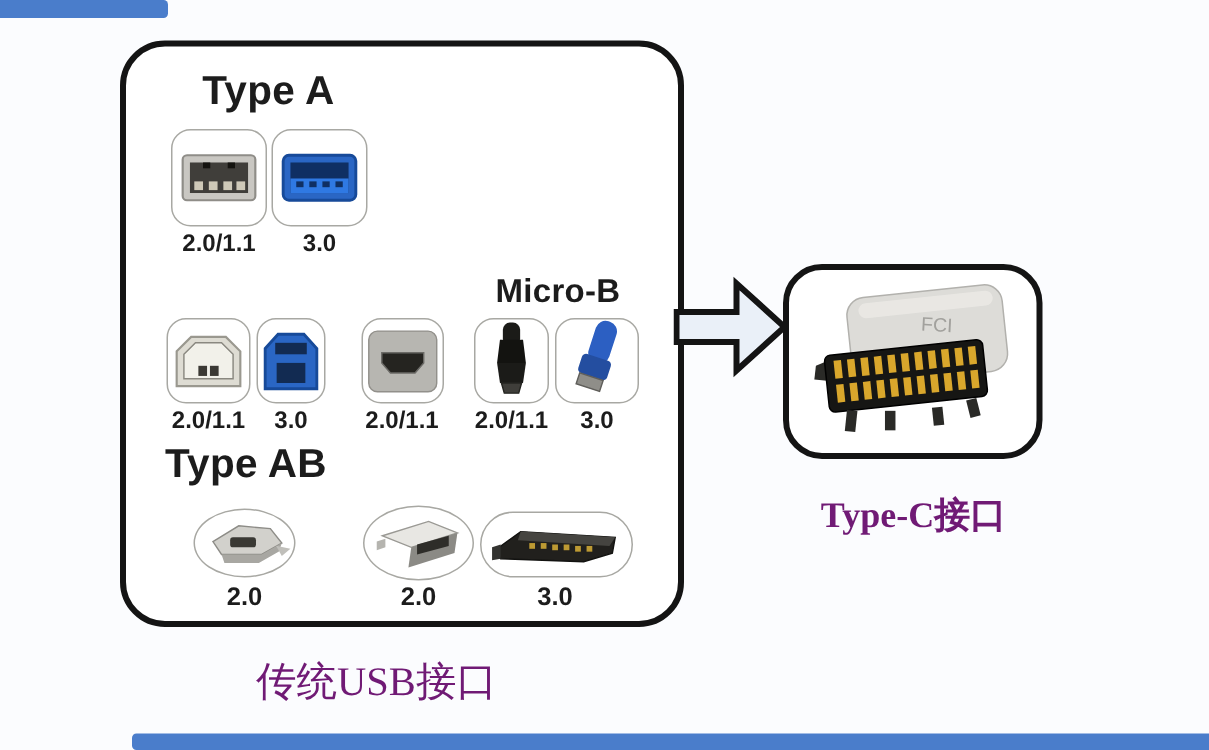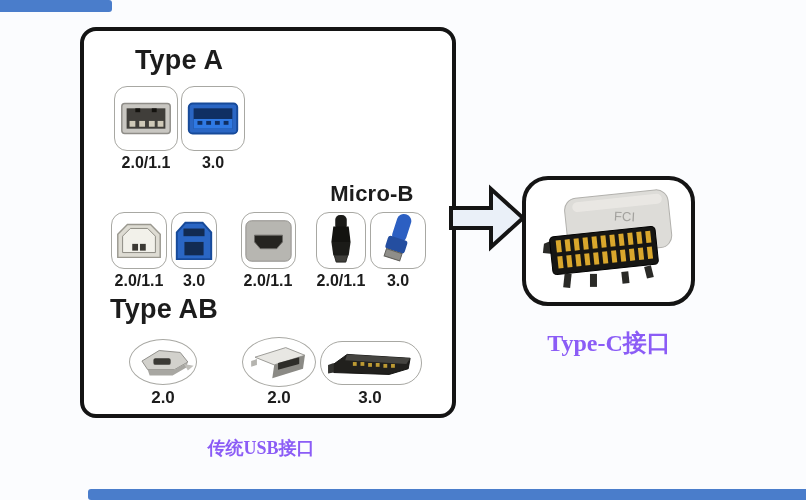--- a/index.html
+++ b/index.html
@@ -1,36 +1,36 @@
 <!DOCTYPE html>
 <html><head>
 <meta charset="utf-8">
 <style>
   html,body{margin:0;padding:0;background:#fbfcfe;}
   #stage{position:relative;width:806px;height:500px;background:#fbfcfe;overflow:hidden;
          font-family:"Liberation Sans","DejaVu Sans",sans-serif;color:#1c1c1c;}
   .abs{position:absolute;}
   .accent{background:#4a7dcb;}
   #trad-box{position:absolute;left:80px;top:27px;width:376px;height:391px;
-            border:4px solid #141414;border-radius:16px;background:#ffffff;box-sizing:border-box;}
+            border:4px solid #141414;border-radius:30px;background:#ffffff;box-sizing:border-box;}
   .grp-title{position:absolute;font-weight:800;text-align:center;letter-spacing:.2px;white-space:nowrap;}
   .t-big{font-size:27px;}
   .t-mid{font-size:22px;}
   .ver{position:absolute;font-weight:800;font-size:16px;text-align:center;white-space:nowrap;}
   .tile{position:absolute;background:#fff;border:1.5px solid #a8a8a3;border-radius:13px;
         box-sizing:border-box;display:flex;align-items:center;justify-content:center;overflow:hidden;}
   .tile svg{display:block;width:100%;height:100%;}
   .ellipse{border-radius:50%;}
   .pill{border-radius:22px;}
   #typec-box{position:absolute;left:522px;top:176px;width:173px;height:130px;
              border:4px solid #141414;border-radius:26px;background:#ffffff;box-sizing:border-box;
              display:flex;align-items:center;justify-content:center;}
   .caption{position:absolute;font-family:"Liberation Serif","DejaVu Serif",serif;
-           color:#8b5cf6;text-align:center;white-space:nowrap;}
-  #cap-trad{left:114px;top:436px;width:294px;font-size:18px;font-weight:bold;}
+           color:#701a75;text-align:center;white-space:nowrap;}
+  #cap-trad{left:104px;top:436px;width:294px;font-size:27px;}
   #cap-typec{left:518px;top:327px;width:182px;font-size:24px;font-weight:600;}
   #arrow{position:absolute;left:449px;top:183px;width:78px;height:70px;}
 </style>
 </head>
 <body>
 
 <div id="stage">
 
   <div class="abs accent" style="left:0;top:0;width:112px;height:12px;border-radius:0 3px 3px 0;"></div>
   <div class="abs accent" style="left:88px;top:489px;width:718px;height:11px;border-radius:3px 0 0 3px;"></div>

